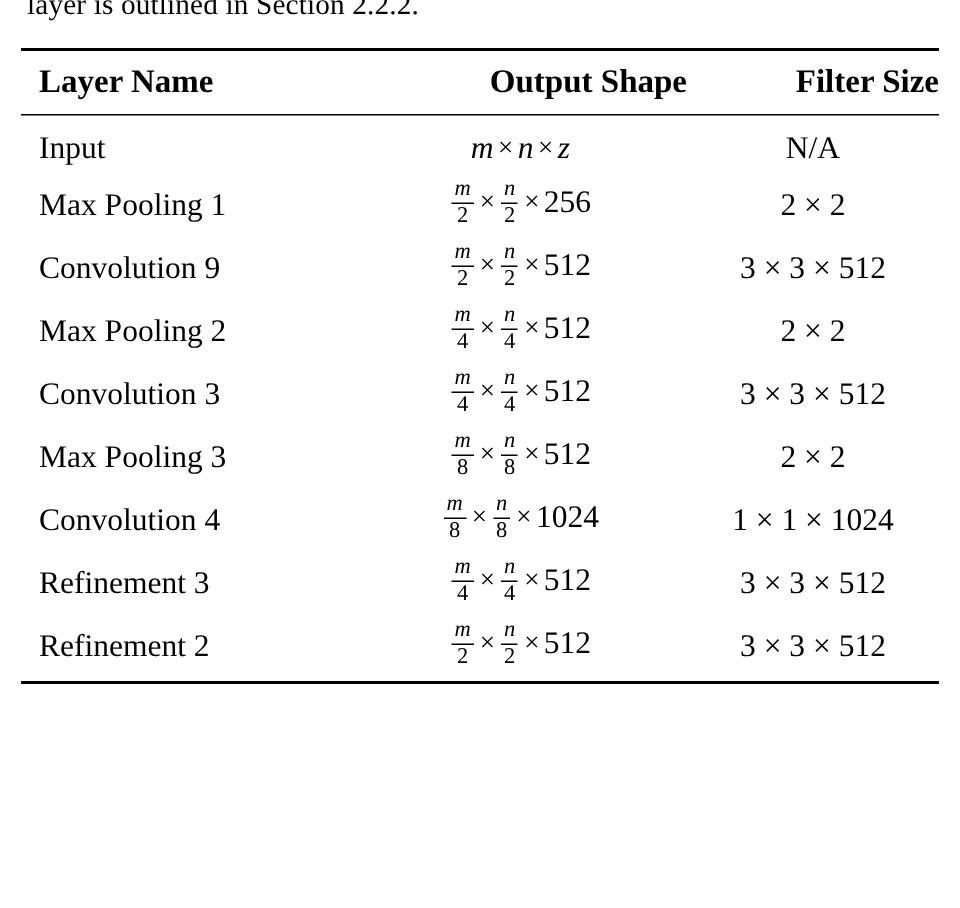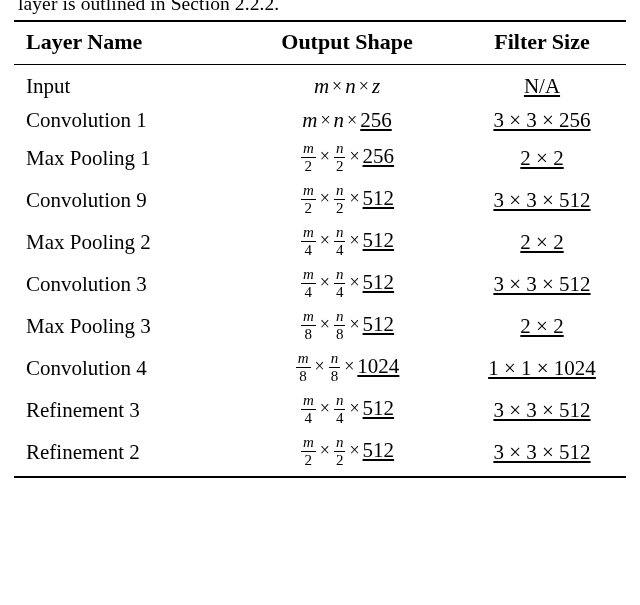--- a/index.html
+++ b/index.html
@@ -34,21 +34,21 @@
     font-size: 19.5px;
     line-height: 19px;
     white-space: nowrap;
     position: relative;
     top: -6px;
     letter-spacing: 0.1px;
   }
 
   table.net-table {
     position: absolute;
-    top: 20px;
+    top: 32px;
     left: 14px;
     width: 612px;
     border-collapse: collapse;
     table-layout: fixed;
   }
   table.net-table col.c1 { width: 222px; }
   table.net-table col.c2 { width: 222px; }
   table.net-table col.c3 { width: 168px; }
 
   .rule-thick-top {
@@ -58,21 +58,21 @@
     border-bottom: 1.1px solid #000;
   }
   .rule-thick-bottom {
     border-bottom: 2.2px solid #000;
   }
 
   thead th {
     font-weight: bold;
     font-size: 22px;
     padding: 7px 0 9px 0;
-    text-align: center;
+    text-align: right;
     font-family: "Liberation Serif", serif;
   }
   thead th.left {
     text-align: left;
     padding-left: 12px;
   }
   tbody td {
     font-size: 21px;
     padding: 4.5px 0 4.5px 0;
     text-align: center;
@@ -87,21 +87,20 @@
     padding-top: 9px;
     margin-top: 44px;
   }
   .math {
     font-family: "Liberation Serif", serif;
     font-style: italic;
   }
   .mathup {
     font-family: "Liberation Serif", serif;
     font-style: normal;
-    text-decoration: underline;
   }
   .times {
     font-style: normal;
     padding: 0 3px;
     font-size: 18px;
     position: relative;
     top: -1px;
   }
   .frac {
     display: inline-block;
@@ -154,25 +153,20 @@
           <td colspan="3" class="rule-mid" style="padding:0;height:0;"></td>
         </tr>
     </thead>
     <tbody id="table-body">
         <tr class="first">
           <td class="left">Input</td>
           <td><span class="cellwrap"><span class="math">m</span><span class="times">×</span><span class="math">n</span><span class="times">×</span><span class="math">z</span></span></td>
           <td><span class="cellwrap mathup">N/A</span></td>
         </tr>
         <tr>
-          <td class="left">Convolution 1</td>
-          <td><span class="cellwrap"><span class="math">m</span><span class="times">×</span><span class="math">n</span><span class="times">×</span><span class="mathup">256</span></span></td>
-          <td><span class="cellwrap mathup">3 × 3 × 256</span></td>
-        </tr>
-        <tr>
           <td class="left">Max Pooling 1</td>
           <td><span class="cellwrap"><span class="frac"><span class="num">m</span><span class="den">2</span></span><span class="times">×</span><span class="frac"><span class="num">n</span><span class="den">2</span></span><span class="times">×</span><span class="mathup">256</span></span></td>
           <td><span class="cellwrap mathup">2 × 2</span></td>
         </tr>
         <tr>
           <td class="left">Convolution 9</td>
           <td><span class="cellwrap"><span class="frac"><span class="num">m</span><span class="den">2</span></span><span class="times">×</span><span class="frac"><span class="num">n</span><span class="den">2</span></span><span class="times">×</span><span class="mathup">512</span></span></td>
           <td><span class="cellwrap mathup">3 × 3 × 512</span></td>
         </tr>
         <tr>

